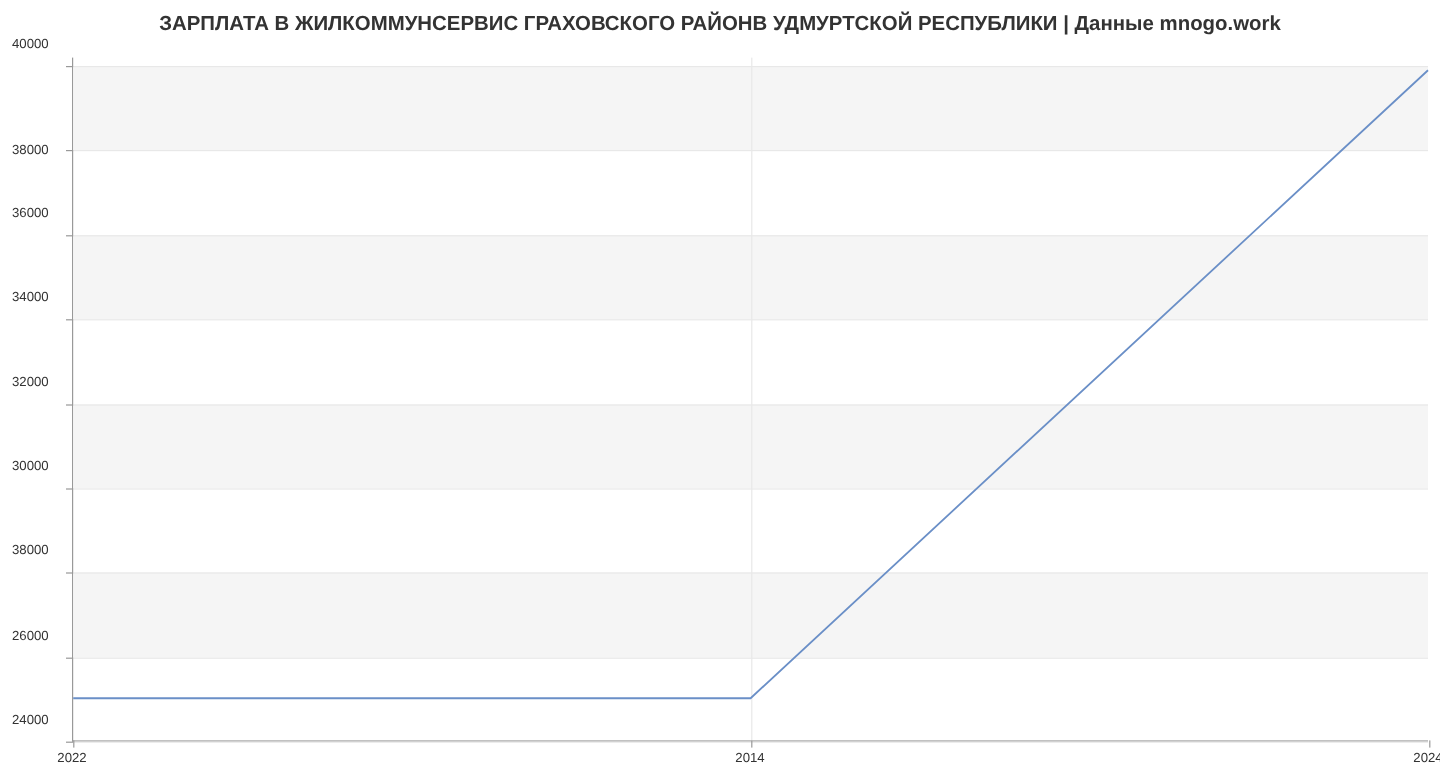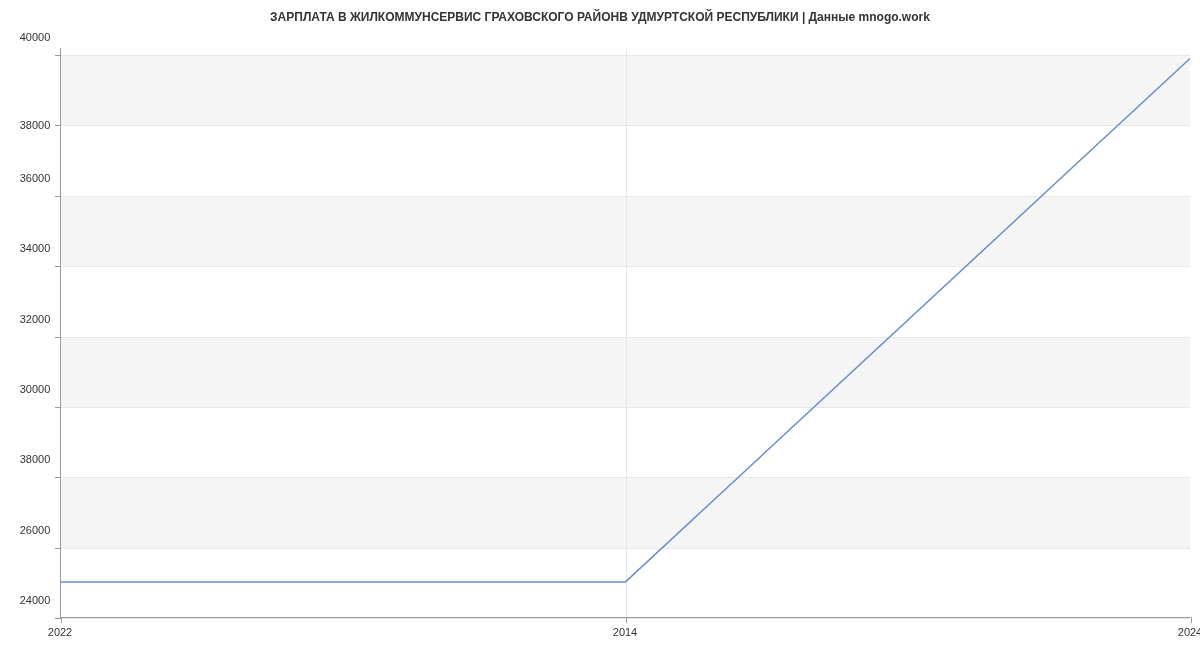--- a/index.html
+++ b/index.html
@@ -9,21 +9,21 @@
     }
     body {
       font-family: Arial, sans-serif;
       background: #ffffff;
       width: 1200px;
       height: 650px;
       position: relative;
     }
     .chart-title {
       text-align: center;
-      font-size: 12px;
+      font-size: 17px;
       font-weight: bold;
       color: #333;
       padding-top: 10px;
       padding-bottom: 5px;
     }
     .chart-container {
       position: absolute;
       left: 60px;
       top: 48px;
       width: 1130px;
@@ -63,21 +63,21 @@
       left: -6px;
       width: 6px;
       height: 1px;
       background: #999;
     }
     .y-label {
       position: absolute;
       right: 1140px;
       font-size: 11px;
       color: #333;
-      text-align: center;
+      text-align: left;
       transform: translateY(-50%);
       width: 50px;
     }
     .x-tick {
       position: absolute;
       bottom: -6px;
       width: 1px;
       height: 6px;
       background: #999;
     }

